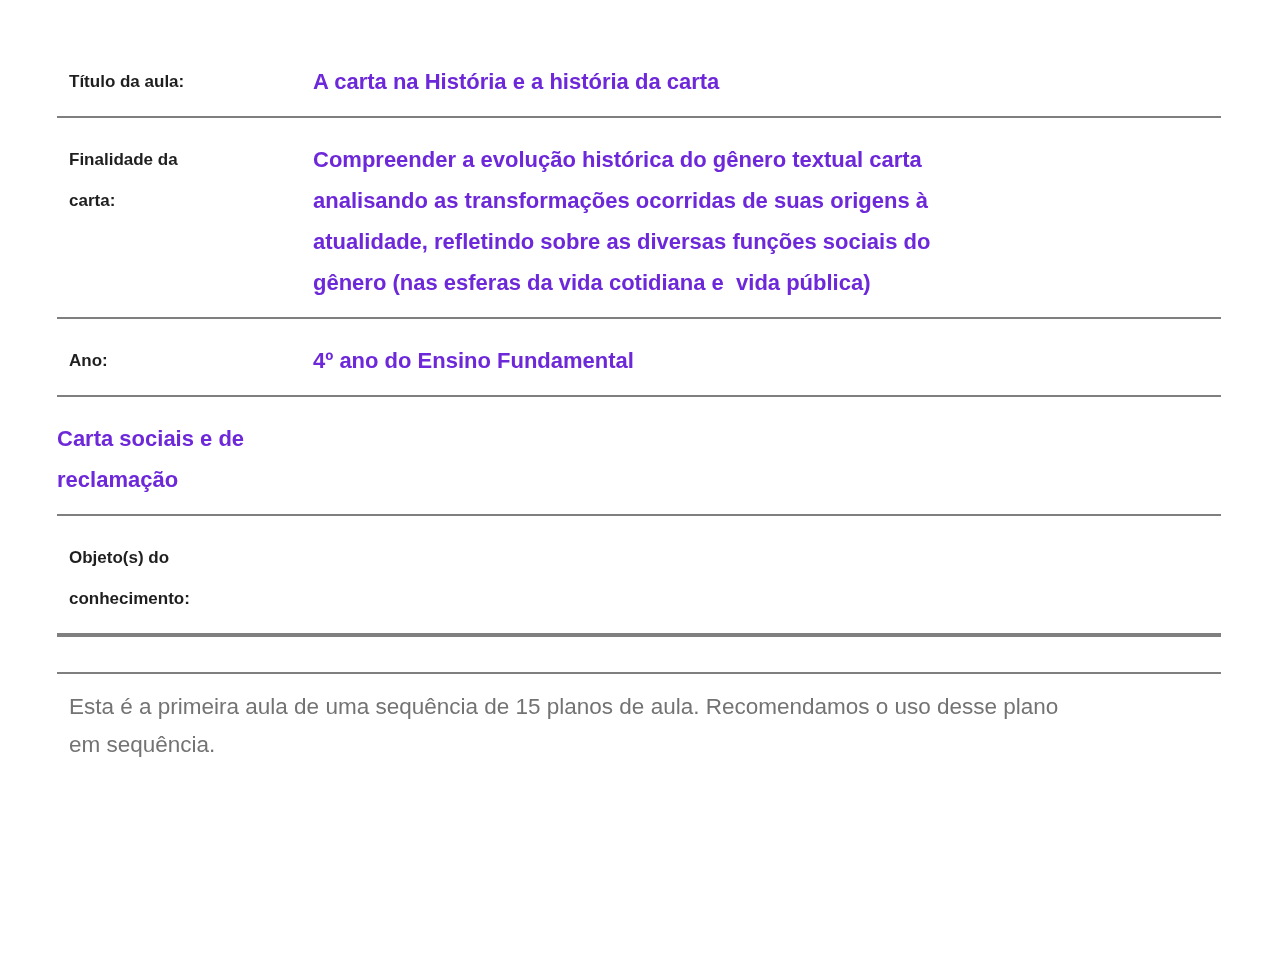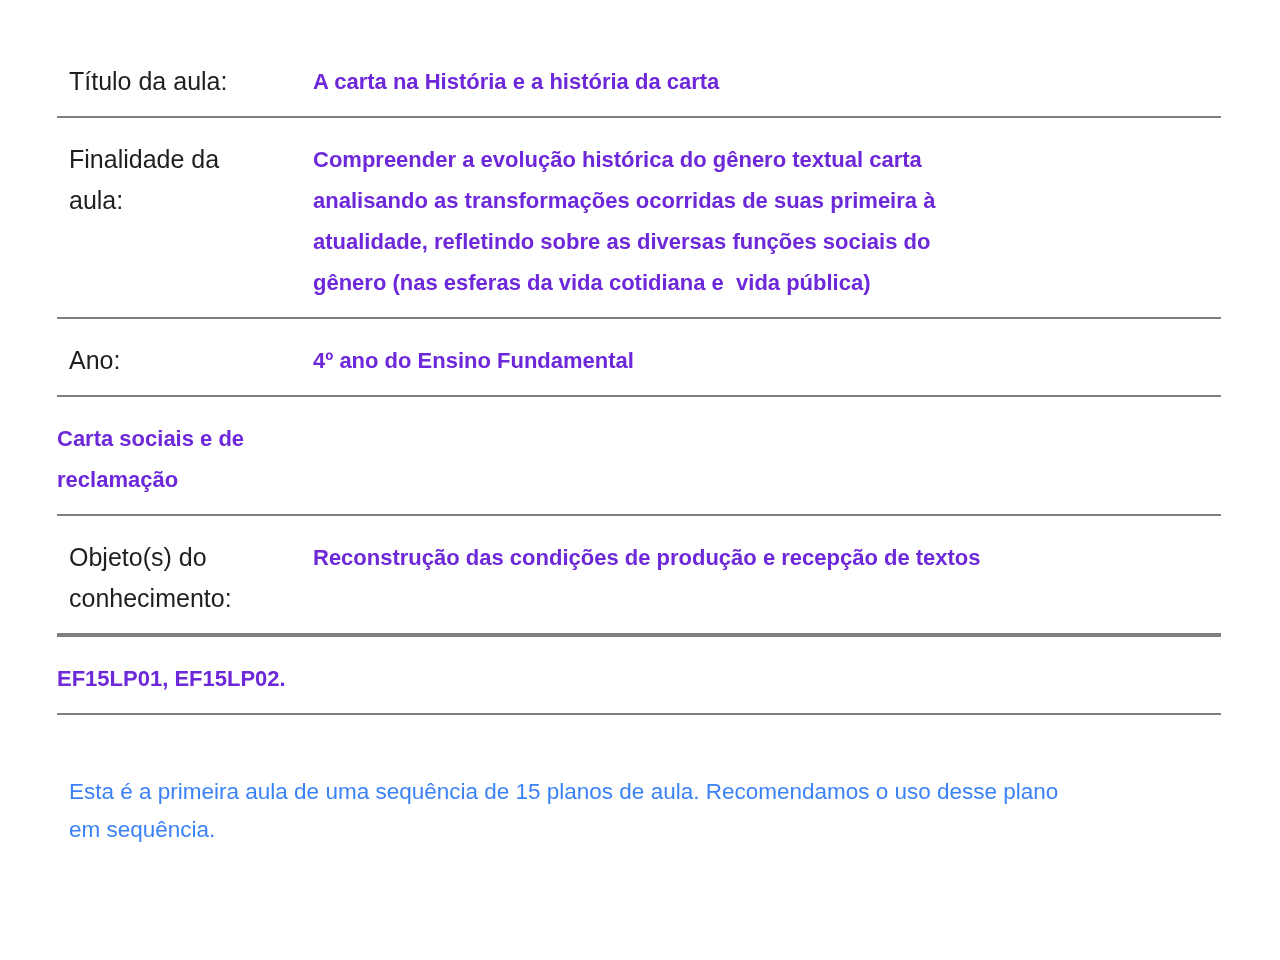--- a/index.html
+++ b/index.html
@@ -17,89 +17,86 @@
   .doc {
     margin: 40px 59px 0 57px; 
   }
   .row {
     display: grid;
     grid-template-columns: 256px 1fr;
     padding: 21px 0 14px 0;
   }
   .field-label {
     padding-left: 12px;
-    font-size: 25px;
+    font-size: 17px;
     line-height: 41px;
-    font-weight: 400;
+    font-weight: 700;
     color: #1f1f1f;
     white-space: pre-wrap;
   }
   .field-value {
     font-size: 22px;
     line-height: 41px;
     font-weight: 700;
     color: #6d28d9;
     white-space: pre-wrap;
   }
   .divider {
     height: 0;
     border-top: 2px solid #7f7f7f;
   }
   .footer-note {
     padding: 14px 0 0 12px;
     font-size: 22.5px;
     line-height: 38px;
     font-weight: 400;
-    color: #3b82f6;
+    color: #737373;
     white-space: pre-wrap;
-    margin-top: 44px;
   }
 </style>
 </head>
 <body>
 
 <div class="doc">
 
   <div class="row">
     <div class="field-label">Título da aula:</div>
     <div class="field-value">A carta na História e a história da carta</div>
   </div>
   <div class="divider"></div>
 
   <div class="row">
     <div class="field-label">Finalidade da
-aula:</div>
+carta:</div>
     <div class="field-value">Compreender a evolução histórica do gênero textual carta
-analisando as transformações ocorridas de suas primeira à
+analisando as transformações ocorridas de suas origens à
 atualidade, refletindo sobre as diversas funções sociais do
 gênero (nas esferas da vida cotidiana e  vida pública)</div>
   </div>
   <div class="divider"></div>
 
   <div class="row">
     <div class="field-label">Ano:</div>
     <div class="field-value">4º ano do Ensino Fundamental</div>
   </div>
   <div class="divider"></div>
 
   <div class="row">
     <div class="field-value">Carta sociais e de reclamação</div>
   </div>
   <div class="divider"></div>
 
   <div class="row">
     <div class="field-label">Objeto(s) do
 conhecimento:</div>
-    <div class="field-value">Reconstrução das condições de produção e recepção de textos</div>
   </div>
   <div class="divider"></div>
 
   <div class="divider"></div>
 
   <div class="row">
-    <div class="field-value">EF15LP01, EF15LP02.</div>
   </div>
   <div class="divider"></div>
 
   <div class="footer-note">Esta é a primeira aula de uma sequência de 15 planos de aula. Recomendamos o uso desse plano
 em sequência.</div>
 
 </div>
 
 </body></html>

